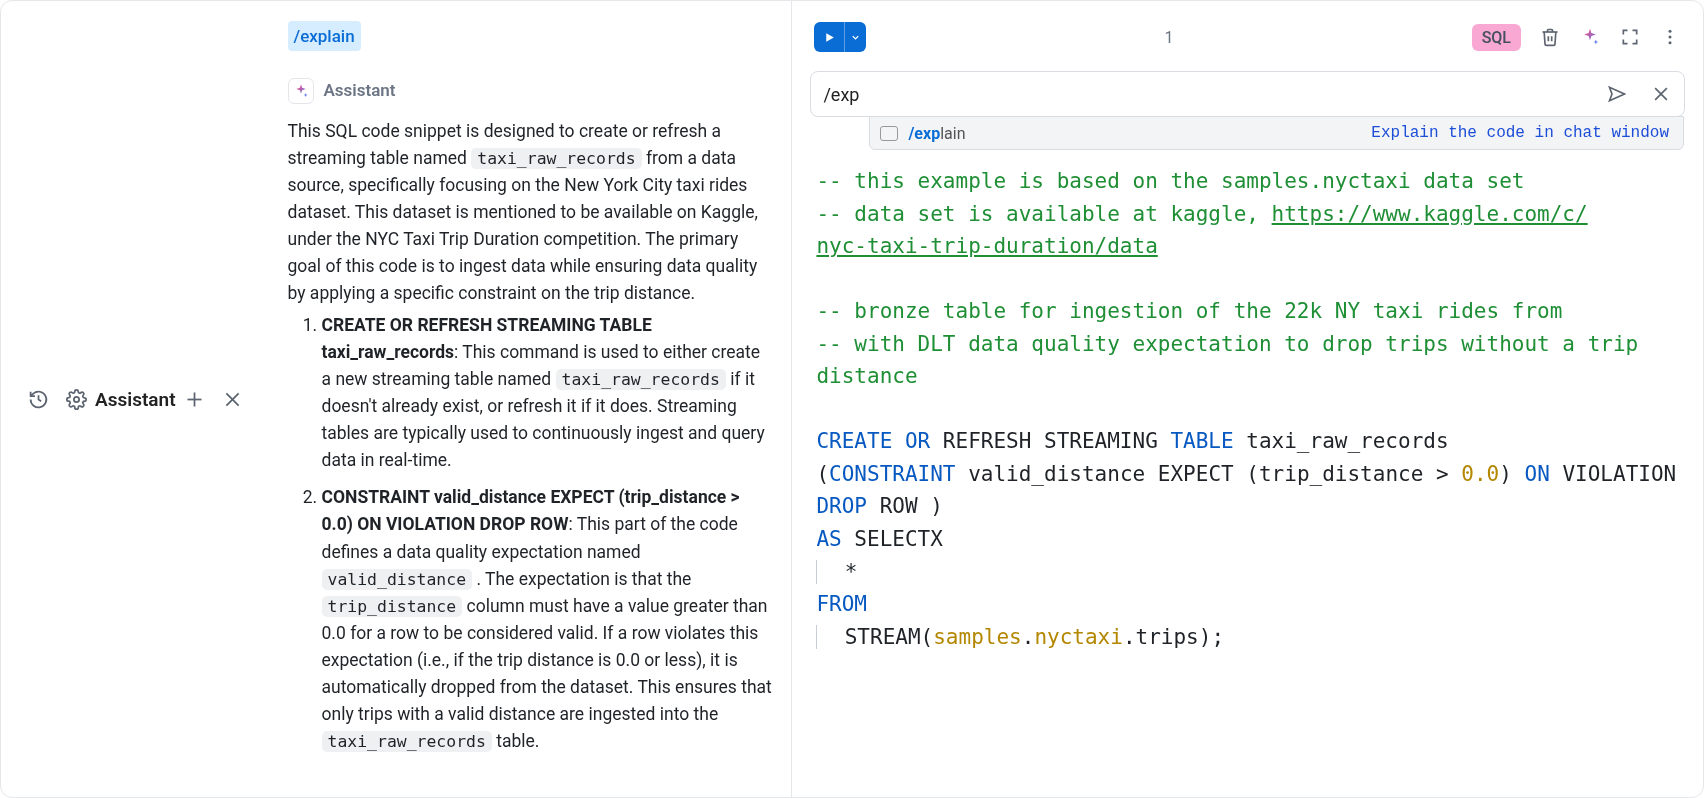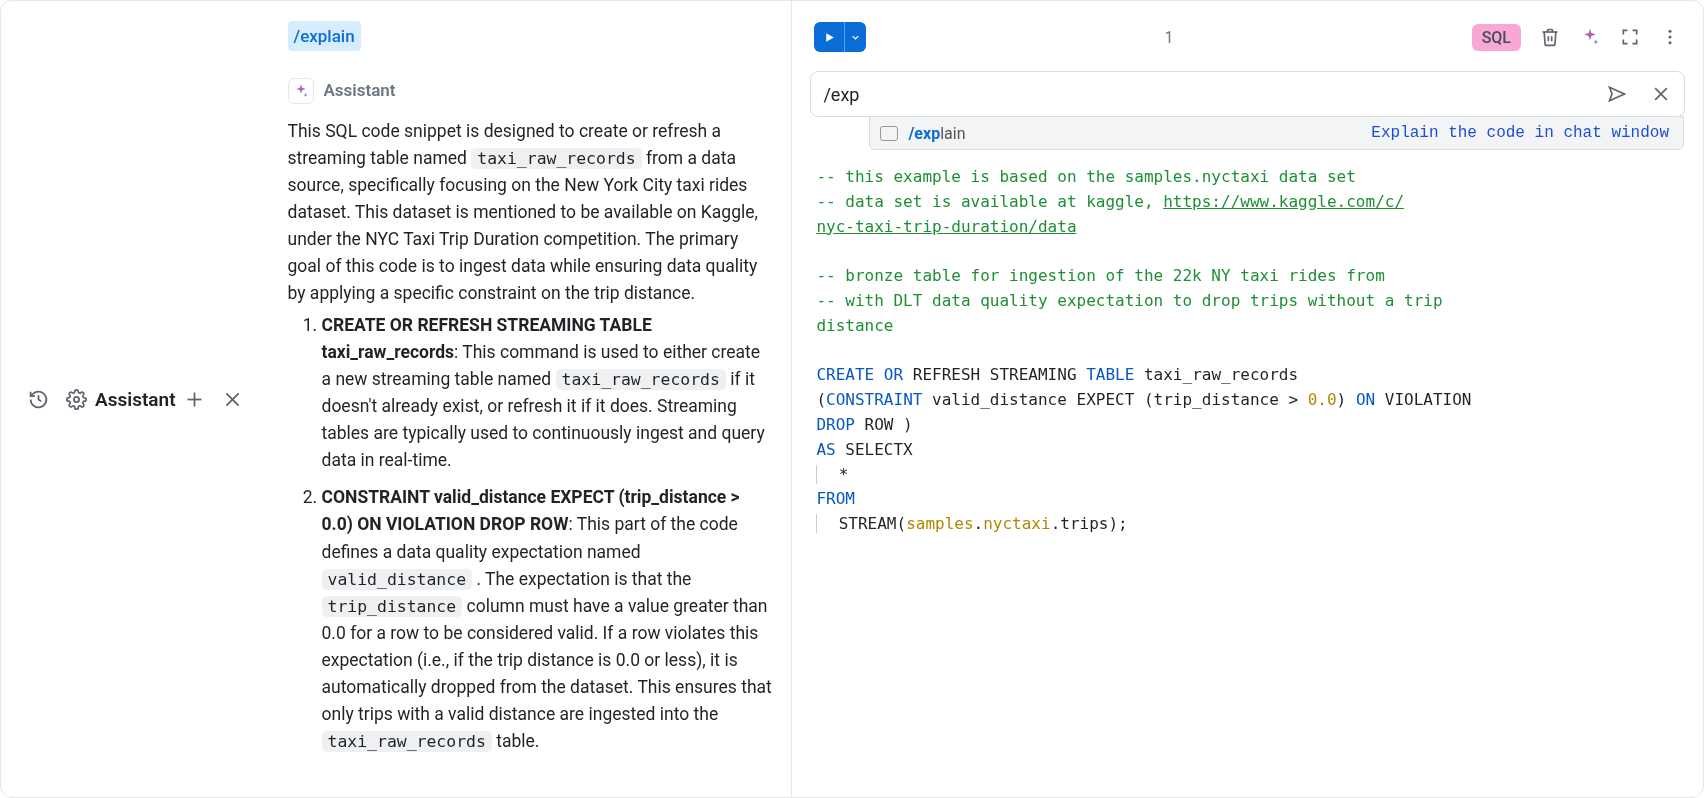--- a/index.html
+++ b/index.html
@@ -202,21 +202,21 @@
   .autocomplete .desc {
     margin-left: auto;
     color: #1d4ed8;
     font-family: Liberation Mono, monospace;
   }
 
   .editor {
     margin-top: 40px;
     padding: 8px 6px;
     font-family: ui-monospace, SFMono-Regular, Menlo, Consolas, monospace;
-    font-size: 16px;
+    font-size: 21px;
     line-height: 1.55;
     white-space: pre;
     position: relative;
   }
   .c-comment { color: #1f8f35; }
   .c-kw { color: #0759c1; }
   .c-ident { color: #b48700; }
   .c-link { text-decoration: underline; }
   .editor .caret {
     border-left: 1px solid #c9ced4;

